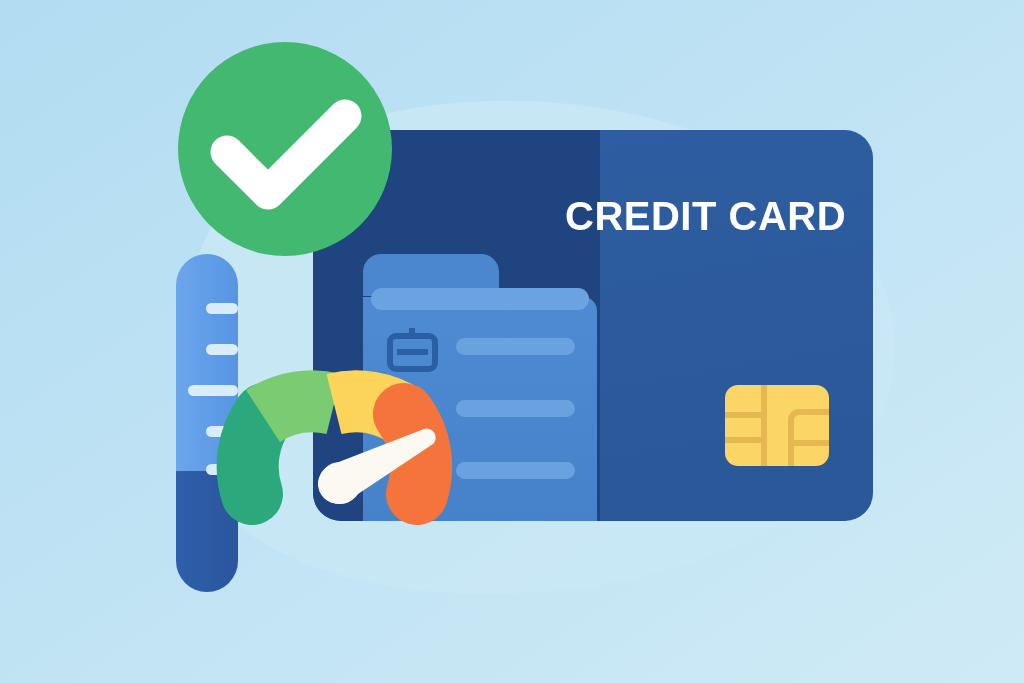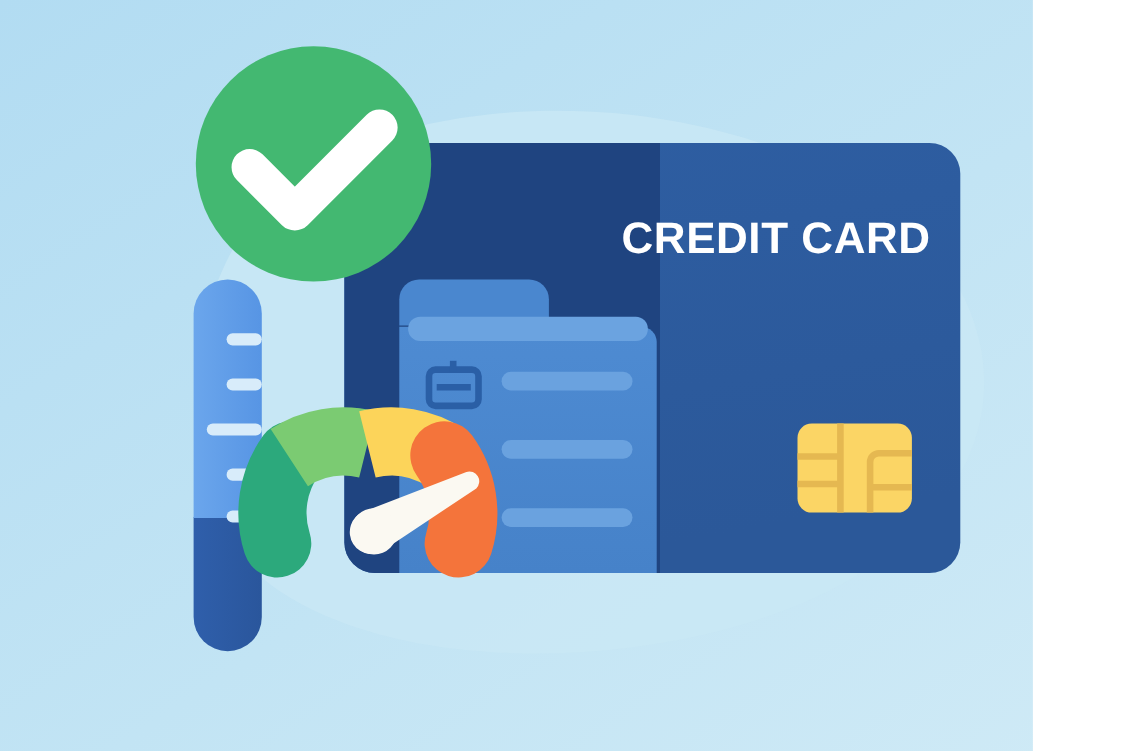--- a/index.html
+++ b/index.html
@@ -6,21 +6,21 @@
   html, body {
     margin: 0;
     padding: 0;
     background: #ffffff;
   }
   body {
     font-family: "Liberation Sans", sans-serif;
   }
   #scene {
     position: relative;
-    width: 939px;
+    width: 1024px;
     height: 683px;
     overflow: hidden;
   }
   #scene svg {
     display: block;
     width: 1024px;
     height: 683px;
   }
   .card-label {
     font-family: "Liberation Sans", sans-serif;

